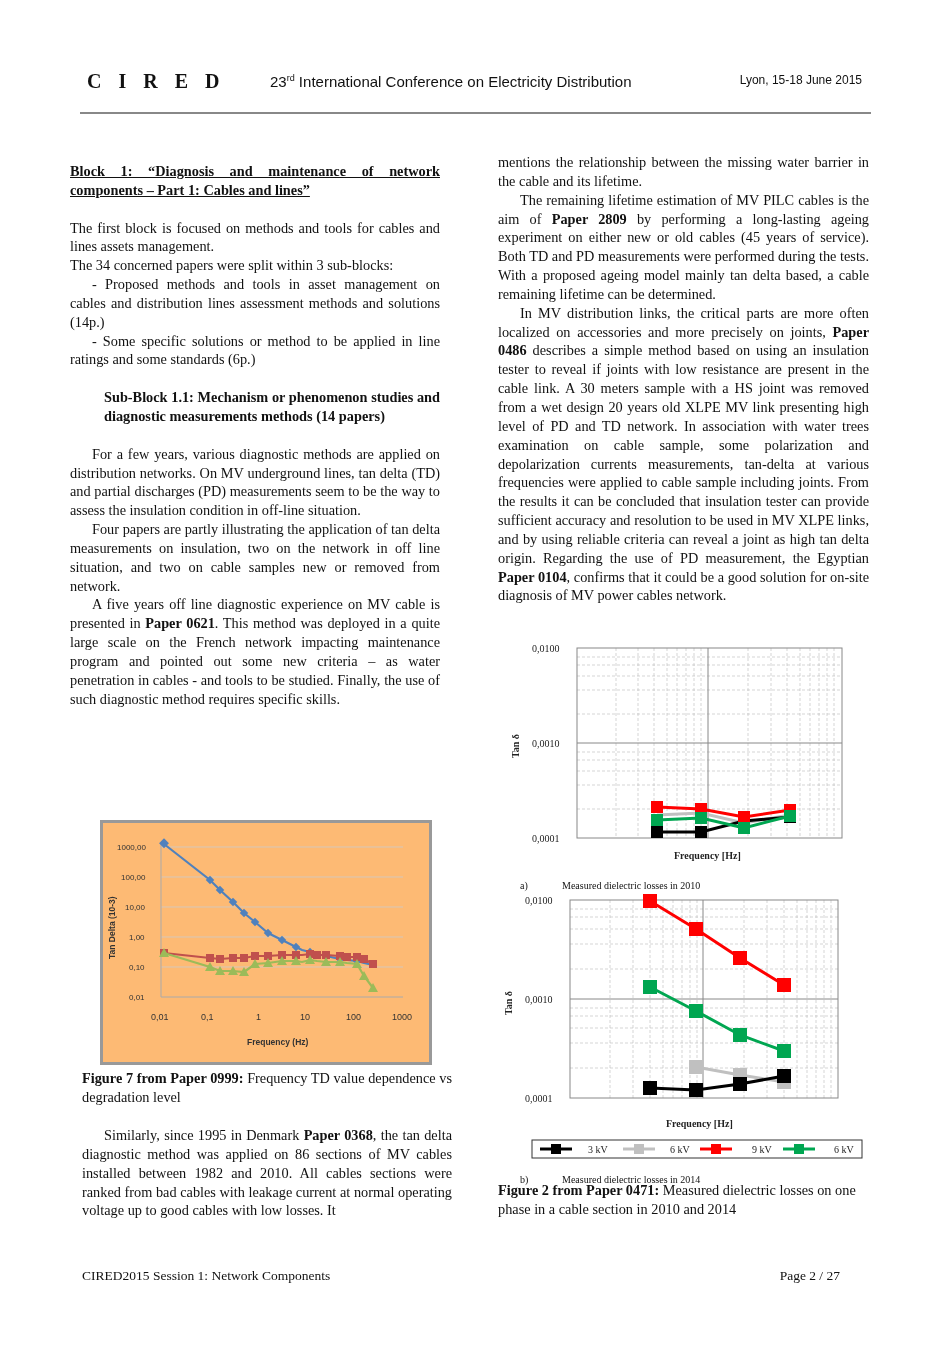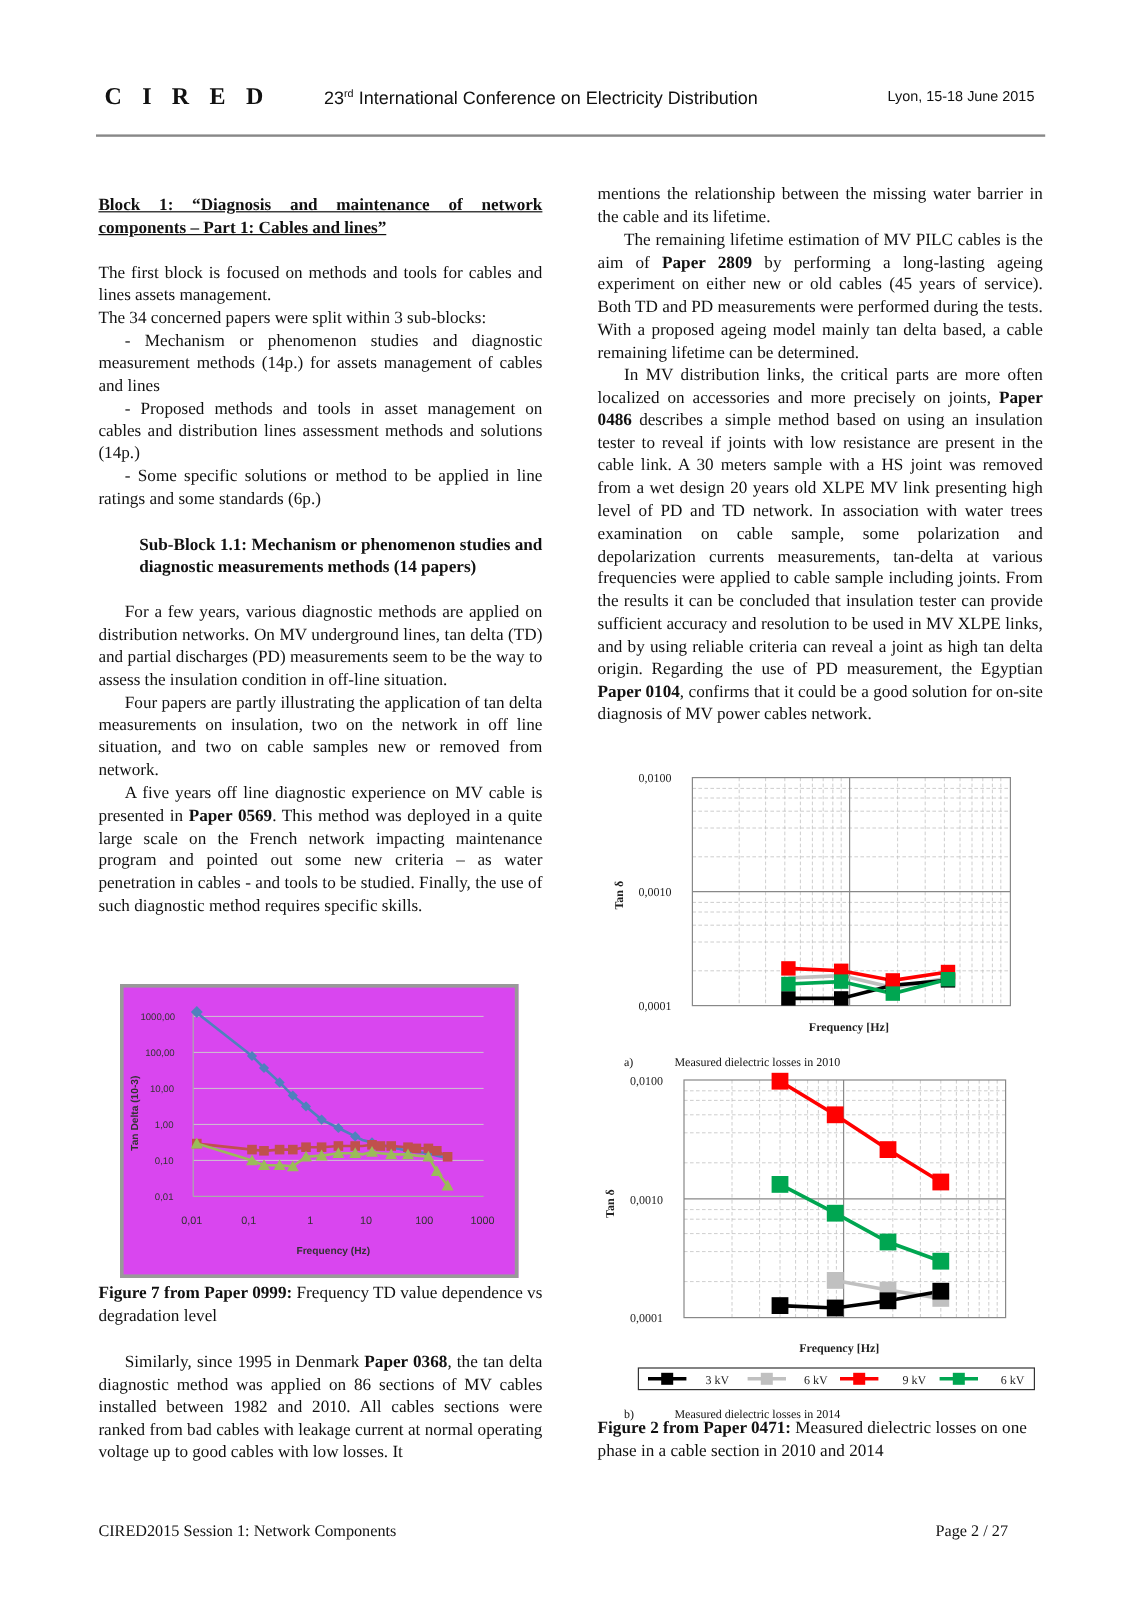--- a/index.html
+++ b/index.html
@@ -6,26 +6,26 @@
   body { width:950px; height:1345px; position:relative; overflow:hidden; font-family:"Liberation Serif", serif; color:#111; }
   .hdr { position:absolute; top:70px; left:87px; right:88px; height:30px; }
   .hdr .brand { position:absolute; left:0; top:0; font-family:"Liberation Serif", serif; font-weight:bold; font-size:20px; letter-spacing:6px; }
   .hdr .conf { position:absolute; left:183px; top:3px; font-family:"Liberation Sans", sans-serif; font-size:15px; }
   .hdr .conf sup { font-size:9px; }
   .hdr .place { position:absolute; right:0; top:3px; font-family:"Liberation Sans", sans-serif; font-size:12px; }
   .hrule { position:absolute; top:112px; left:80px; width:791px; height:2px; background:#888; }
   .col { position:absolute; font-size:14.3px; line-height:18.85px; text-align:justify; }
   .col p { margin:0; }
   .col .ind { text-indent:22px; }
-  .col-l { left:82px; top:162px; width:370px; }
+  .col-l { left:70px; top:162px; width:370px; }
   .col-r { left:498px; top:153px; width:371px; }
   .blk { font-weight:bold; text-decoration:underline; }
   .gap { height:18.85px; }
   b { font-weight:bold; }
-  .fig7 { position:absolute; left:100px; top:820px; width:332px; height:245px; border:3px solid #999; box-sizing:border-box; background:#d946ef; }
+  .fig7 { position:absolute; left:100px; top:820px; width:332px; height:245px; border:3px solid #999; box-sizing:border-box; background:#fdba74; }
   .fig7 svg { position:absolute; left:0; top:0; }
   .cap7 { position:absolute; left:82px; top:1069px; width:370px; font-size:14.3px; line-height:18.85px; text-align:justify; }
   .para-l2 { position:absolute; left:82px; top:1126px; width:370px; font-size:14.3px; line-height:18.85px; text-align:justify; }
   .chartA { position:absolute; left:500px; top:635px; width:350px; height:230px; }
   .chartB { position:absolute; left:500px; top:885px; width:370px; height:280px; }
   .subcap { position:absolute; font-size:10px;margin-top:11px; }
   .subcap .lbl { display:inline-block; width:34px; padding-left:20px; }
   .cap6 { position:absolute; left:498px; top:1181px; width:372px; font-size:14.3px; line-height:19px; }
   .ftr { position:absolute; top:1268px; font-family:Liberation Serif, serif; font-size:13.5px; }
   .ftr-l { left:82px; } .ftr-r { right:110px; }
@@ -38,29 +38,28 @@
   <span class="conf"><span>23</span><sup>rd</sup><span> International Conference on Electricity Distribution</span></span>
   <span class="place">Lyon, 15-18 June 2015</span>
 </div>
 <div class="hrule"></div>
 
 <div class="col col-l">
   <p class="blk">Block 1: “Diagnosis and maintenance of network components – Part 1: Cables and lines”</p>
   <div class="gap"></div>
   <p>The first block is focused on methods and tools for cables and lines assets management.</p>
   <p>The 34 concerned papers were split within 3 sub-blocks:</p>
-  <p class="ind">- Mechanism or phenomenon studies and diagnostic measurement methods (14p.) for assets management of cables and lines</p>
   <p class="ind">- Proposed methods and tools in asset management on cables and distribution lines assessment methods and solutions (14p.)</p>
   <p class="ind">- Some specific solutions or method to be applied in line ratings and some standards (6p.)</p>
   <div class="gap"></div>
   <p style="font-weight:bold;margin-left:34px;">Sub-Block 1.1: Mechanism or phenomenon studies and diagnostic measurements methods (14 papers)</p>
   <div class="gap"></div>
   <p class="ind">For a few years, various diagnostic methods are applied on distribution networks. On MV underground lines, tan delta (TD) and partial discharges (PD) measurements seem to be the way to assess the insulation condition in off-line situation.</p>
   <p class="ind">Four papers are partly illustrating the application of tan delta measurements on insulation, two on the network in off line situation, and two on cable samples new or removed from network.</p>
-  <p class="ind"><span>A five years off line diagnostic experience on MV cable is presented in </span><b>Paper 0569</b><span>. This method was deployed in a quite large scale on the French network impacting maintenance program and pointed out some new criteria – as water penetration in cables - and tools to be studied. Finally, the use of such diagnostic method requires specific skills.</span></p>
+  <p class="ind"><span>A five years off line diagnostic experience on MV cable is presented in </span><b>Paper 0621</b><span>. This method was deployed in a quite large scale on the French network impacting maintenance program and pointed out some new criteria – as water penetration in cables - and tools to be studied. Finally, the use of such diagnostic method requires specific skills.</span></p>
 </div>
 
 <div class="fig7">
   <svg width="326" height="239" viewBox="0 0 326 239">
     <g font-family="Liberation Sans, sans-serif" font-size="8" fill="#333">
 
       <g stroke="#ccc" stroke-width="0.8">
         <line x1="58" y1="24" x2="300" y2="24"></line>
           <line x1="58" y1="54" x2="300" y2="54"></line>
         <line x1="58" y1="84" x2="300" y2="84"></line>

